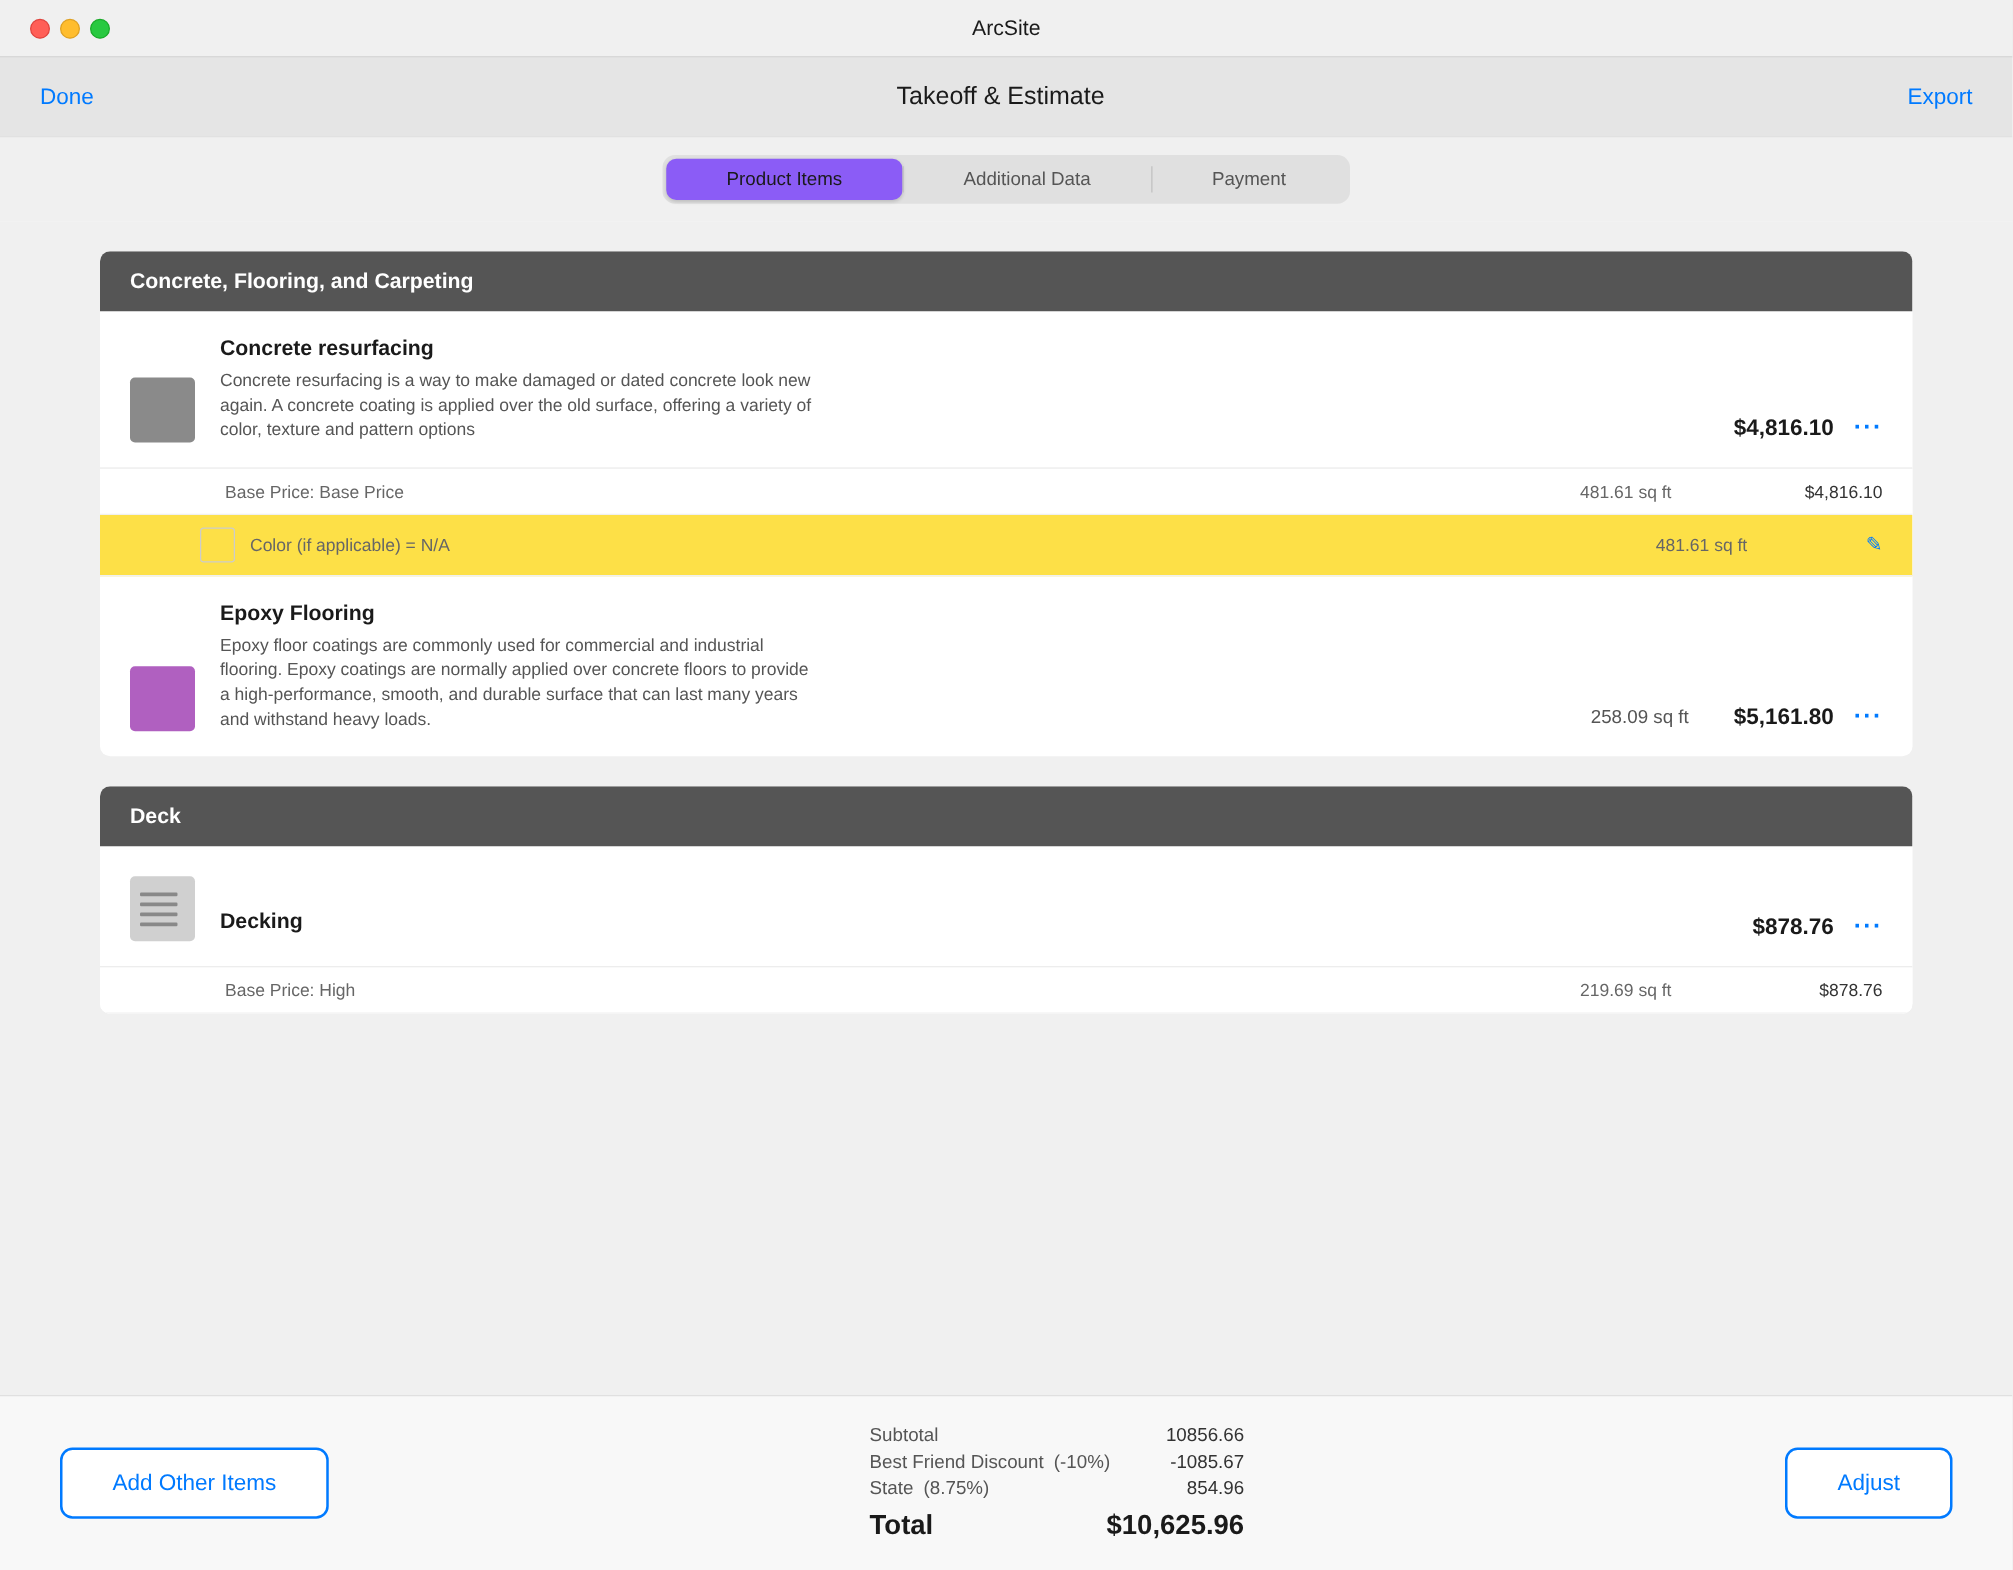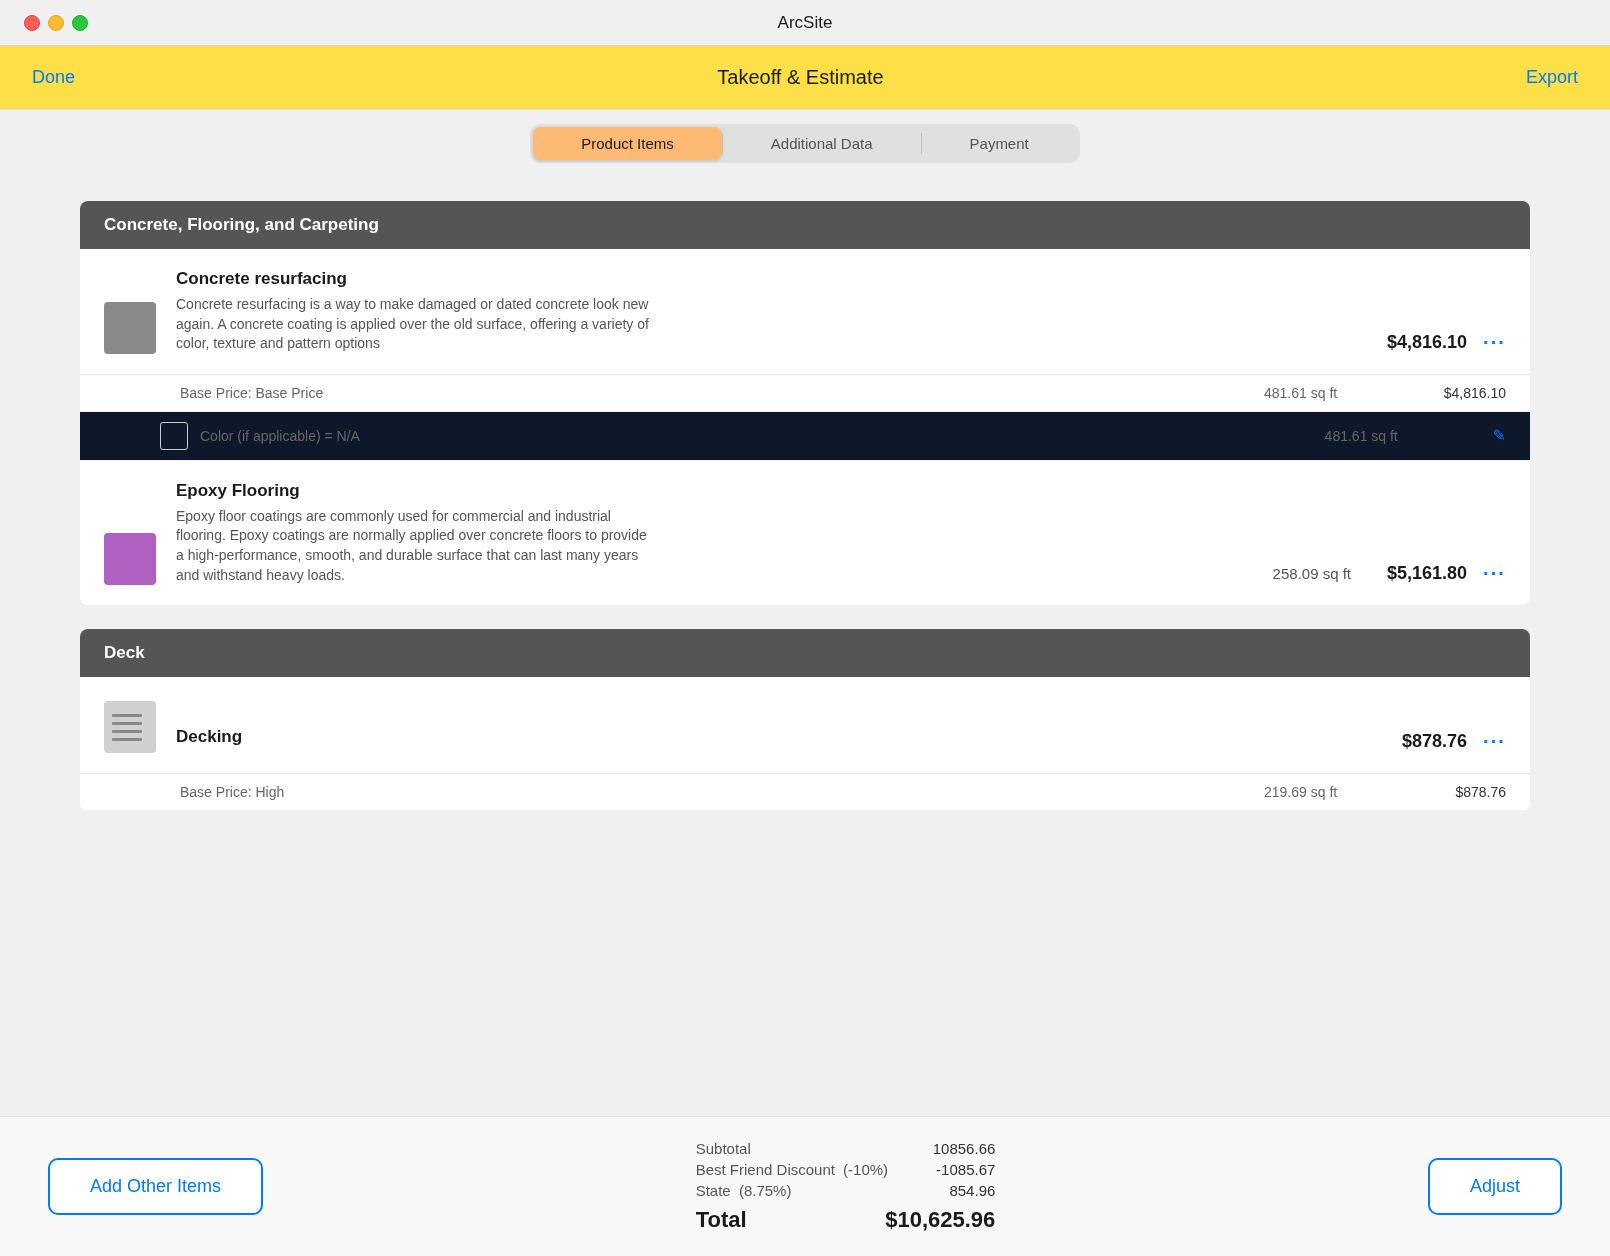--- a/index.html
+++ b/index.html
@@ -54,21 +54,21 @@
     .app-window {
       flex: 1;
       background: #ffffff;
       display: flex;
       flex-direction: column;
       overflow: hidden;
     }
 
     
     .header {
-      background: #fde047;
+      background: #e5e5e5;
       padding: 20px 32px;
       display: flex;
       align-items: center;
       justify-content: space-between;
       border-bottom: 1px solid #e0e0e0;
       flex-shrink: 0;
     }
 
     .header-done {
       font-size: 18px;
@@ -112,21 +112,21 @@
       padding: 8px 48px;
       border-radius: 8px;
       font-size: 15px;
       font-weight: 400;
       color: #555;
       cursor: pointer;
       white-space: nowrap;
     }
 
     .tab.active {
-      background: #fdba74;
+      background: #8b5cf6;
       color: #1a1a1a;
       font-weight: 500;
       box-shadow: 0 1px 3px rgba(0,0,0,0.15);
     }
 
     .tab-divider {
       width: 1px;
       background: #c0c0c0;
       margin: 6px 0;
     }
@@ -275,21 +275,21 @@
       font-size: 16px;
       cursor: pointer;
     }
 
     
     .color-row {
       padding: 10px 24px 10px 80px;
       display: flex;
       align-items: center;
       border-bottom: 1px solid #f0f0f0;
-      background: #0f172a;
+      background: #fde047;
     }
 
     .color-swatch {
       width: 28px;
       height: 28px;
       border: 1px solid #ccc;
       border-radius: 3px;
       margin-right: 12px;
       flex-shrink: 0;
     }

